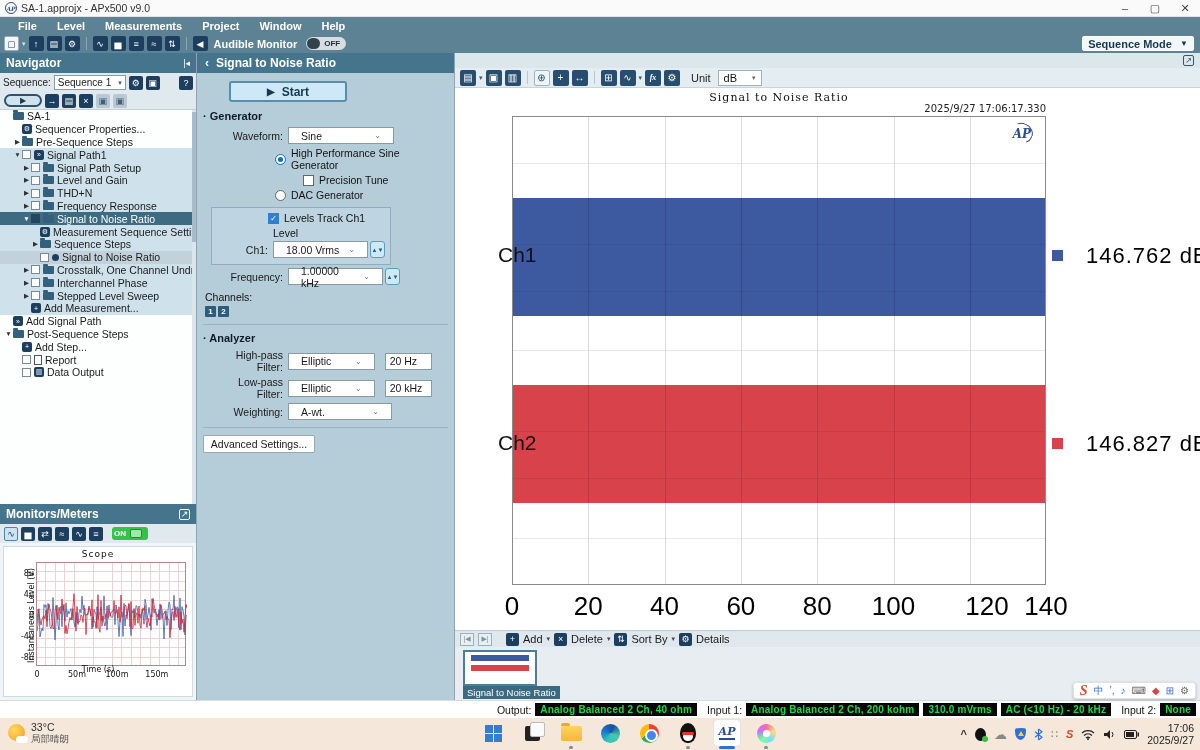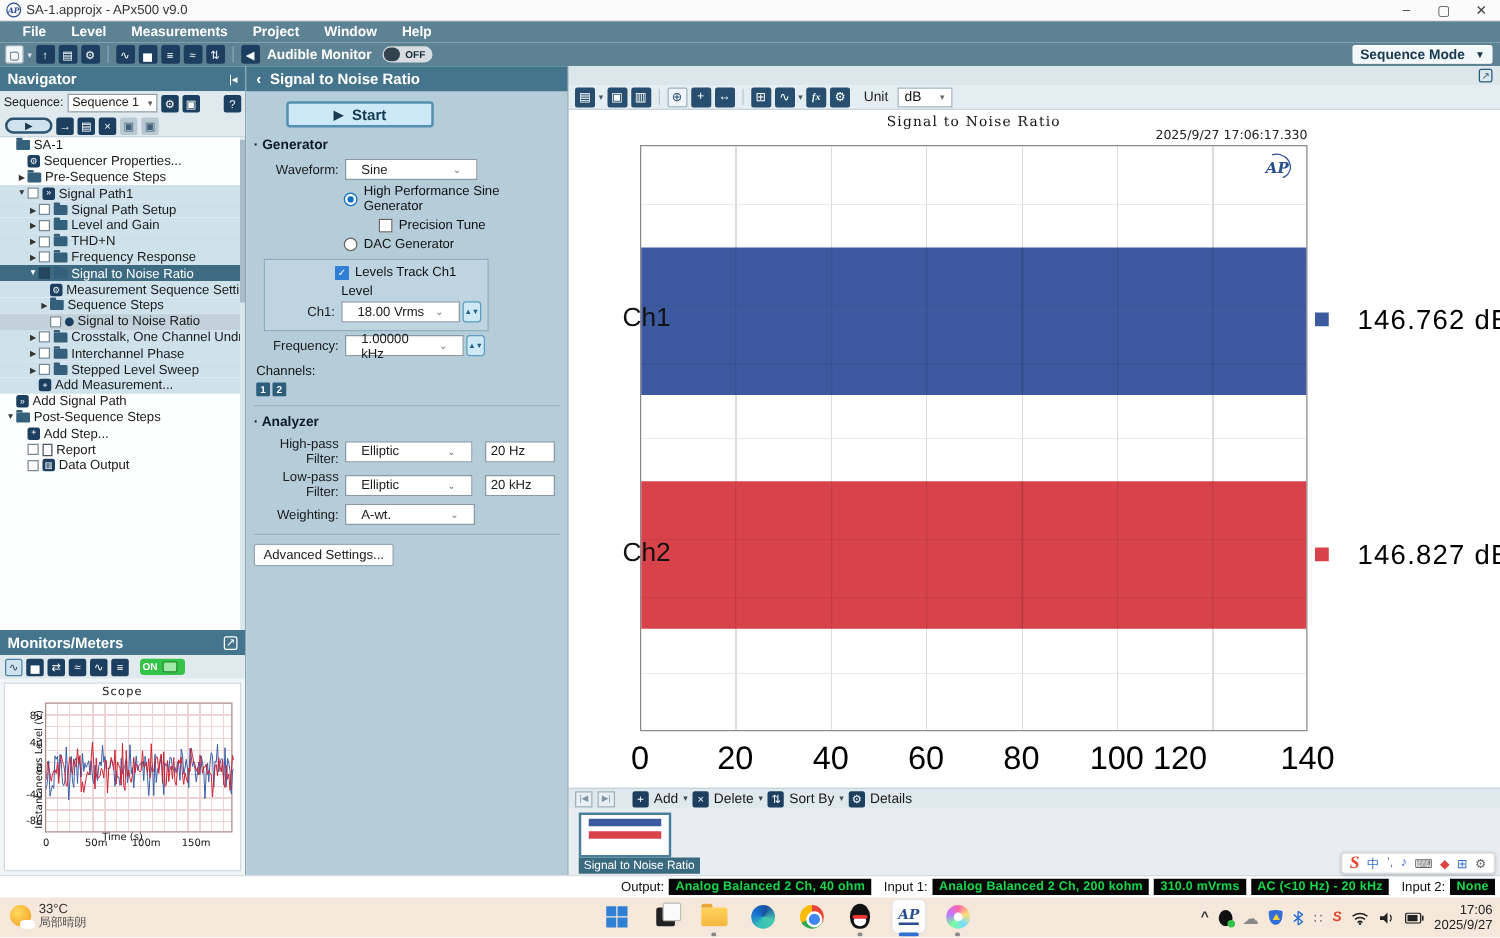--- a/index.html
+++ b/index.html
@@ -80,21 +80,21 @@
 
   
   .set-col{width:258px;display:flex;flex-direction:column;border-right:1px solid #8fa5b0;background:#b5cdd9;}
   .set-head{height:20px;background:#44758c;color:#fff;display:flex;align-items:center;gap:7px;padding:0 8px;font-size:12px;font-weight:bold;flex:none;}
   .set-head .chev{font-size:12px;font-weight:bold;}
   .set-body{flex:1;padding:6px 6px 0 6px;overflow:hidden;font-size:10.5px;color:#111;}
   .start-btn{width:118px;height:21px;margin:2px 0 8px 26px;background:#cde9f7;border:2px solid #548fb0;border-radius:3px;display:flex;align-items:center;justify-content:center;gap:7px;color:#123a52;font-weight:bold;font-size:12px;}
   .start-btn .tri{font-size:10px;color:#17384f;}
   .sec-title{font-weight:bold;font-size:11px;margin:4px 0 5px 0;color:#0d1b26;}
   .sec-title::before{content:"· ";}
-  .form-row{display:flex;align-items:center;margin:3px 4px;}
+  .form-row{display:flex;align-items:center;margin:3px 16px;}
   .f-label{width:64px;text-align:right;margin-right:5px;flex:none;color:#1a1a1a;}
   .combo{height:17px;background:#fff;border:1px solid #8a9aa5;display:flex;align-items:center;padding:0 12px;position:relative;color:#1a1a1a;}
   .combo .car{margin-left:auto;font-size:8px;color:#777;padding-left:6px;}
   .field{height:17px;background:#fff;border:1px solid #8a9aa5;display:flex;align-items:center;padding:0 4px;color:#1a1a1a;}
   .spin{width:15px;height:17px;margin-left:2px;border:1px solid #5a9dc0;border-radius:3px;background:#cfe8f6;display:flex;flex-direction:column;align-items:center;justify-content:center;line-height:6px;color:#1d5c86;font-size:6px;}
   .radio{width:11px;height:11px;border-radius:50%;background:#fff;border:1px solid #666;margin-right:5px;flex:none;position:relative;}
   .radio.sel{border-color:#0b6fbe;}
   .radio.sel::after{content:"";position:absolute;left:2px;top:2px;width:5px;height:5px;border-radius:50%;background:#0b6fbe;}
   .cb{width:11px;height:11px;background:#fff;border:1px solid #666;margin-right:5px;flex:none;display:flex;align-items:center;justify-content:center;}
   .cb.chk{background:#2f7fd4;border-color:#2f7fd4;color:#fff;font-size:8px;}
@@ -543,21 +543,21 @@
           <div class="val-label" style="left: 631px; top: 155.465px;">146.762 dB</div>
           <div class="cat-label" style="top: 343.065px;">Ch2</div>
           <div class="val-marker" style="left: 597px; top: 350.065px; background: rgb(216, 67, 75);"></div>
           <div class="val-label" style="left: 631px; top: 343.065px;">146.827 dB</div>
           <span class="x-tick" style="left: 57px;">0</span>
           <span class="x-tick" style="left: 133.286px;">20</span>
           <span class="x-tick" style="left: 209.571px;">40</span>
           <span class="x-tick" style="left: 285.857px;">60</span>
           <span class="x-tick" style="left: 362.143px;">80</span>
           <span class="x-tick" style="left: 438.429px;">100</span>
-          <span class="x-tick" style="left: 489px;">120</span>
+          <span class="x-tick" style="left: 532px;">120</span>
           <span class="x-tick" style="left: 591px;">140</span>
         </div>
       <div class="results-bar">
         <span class="rb-nav">|◀</span>
         <span class="rb-nav">▶|</span>
         <span style="width:6px"></span>
         <span class="rb-ico">+</span>
         <span>Add</span>
         <span class="rb-car">▾</span>
         <span class="rb-ico">×</span>

